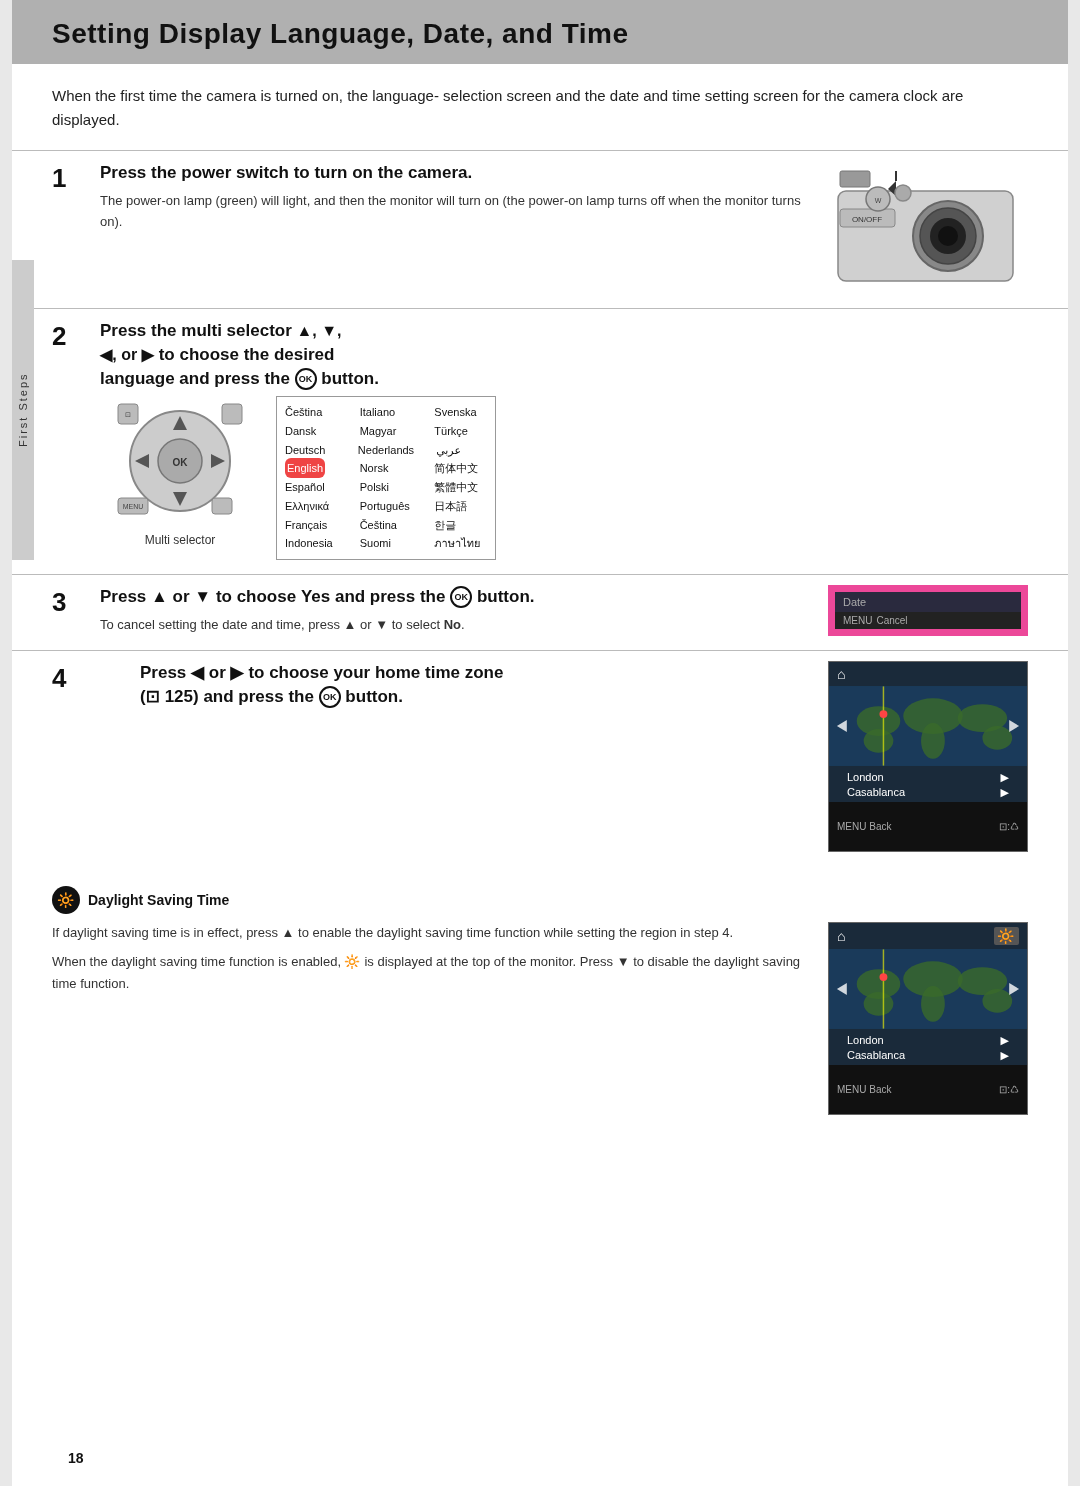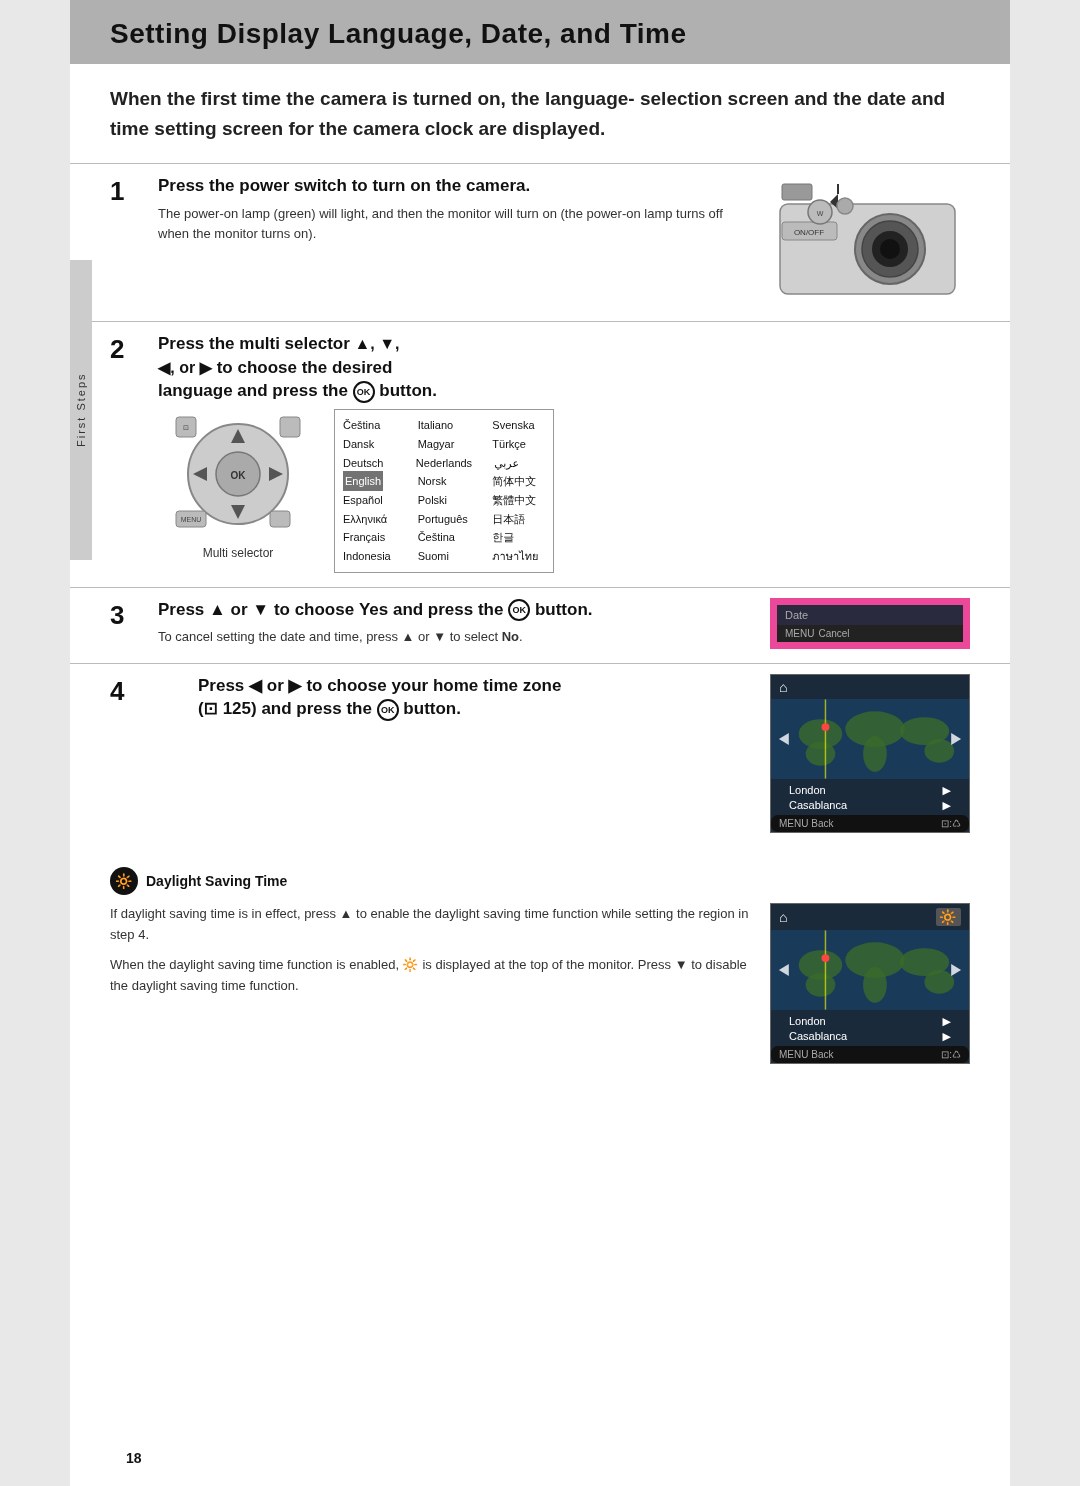--- a/index.html
+++ b/index.html
@@ -7,42 +7,41 @@
       background: #e8e8e8;
       font-family: Arial, Helvetica, sans-serif;
       font-size: 14px;
       color: #111;
       width: 1080px;
       min-height: 1486px;
     }
     .page {
       background: #fff;
       margin: 0 auto;
-      width: 940px;
+      width: 1056px;
       min-height: 1486px;
       padding: 0 0 40px 0;
       position: relative;
     }
     .header-bar {
       background: #b0b0b0;
       padding: 18px 40px 14px 40px;
       margin-bottom: 20px;
     }
     .header-bar h1 {
       font-size: 28px;
       font-weight: 900;
       color: #111;
       letter-spacing: 0.5px;
     }
     .intro-text {
       padding: 0 40px 18px 40px;
-      font-size: 19px;
+      font-size: 15px;
       line-height: 1.6;
       color: #222;
-      font-weight: bold;
     }
     .sidebar-label {
       position: absolute;
       left: 0;
       top: 260px;
       width: 22px;
       background: #ccc;
       padding: 60px 4px;
       font-size: 11px;
       writing-mode: vertical-rl;
@@ -109,24 +108,24 @@
       line-height: 1.7;
     }
     .lang-grid-row {
       display: flex;
       gap: 22px;
     }
     .lang-grid-cell {
       width: 72px;
     }
     .lang-highlight {
-      background: #737373;
+      background: #ef4444;
       color: #fff;
       padding: 4px 2px;
-      border-radius: 0;
+      border-radius: 6px;
     }
     
     .date-screen {
       width: 200px;
       border: 7px solid #ec4899;
       background: #1a1a2e;
       color: #fff;
       font-size: 12px;
       overflow: hidden;
     }
@@ -194,26 +193,25 @@
       padding: 4px 8px 2px 8px;
       font-size: 11px;
     }
     .world-city-row {
       display: flex;
       justify-content: space-between;
       padding: 1px 10px;
     }
     .world-screen-footer {
       background: #111;
-      padding: 3px 8px;
+      padding: 19px 8px;
       font-size: 10px;
       color: #aaa;
       display: flex;
       justify-content: space-between;
-      border-radius: 7px;
     }
     
     .step2-mid {
       display: flex;
       gap: 16px;
       align-items: flex-start;
       margin-top: 4px;
     }
     
     .step4-content {

